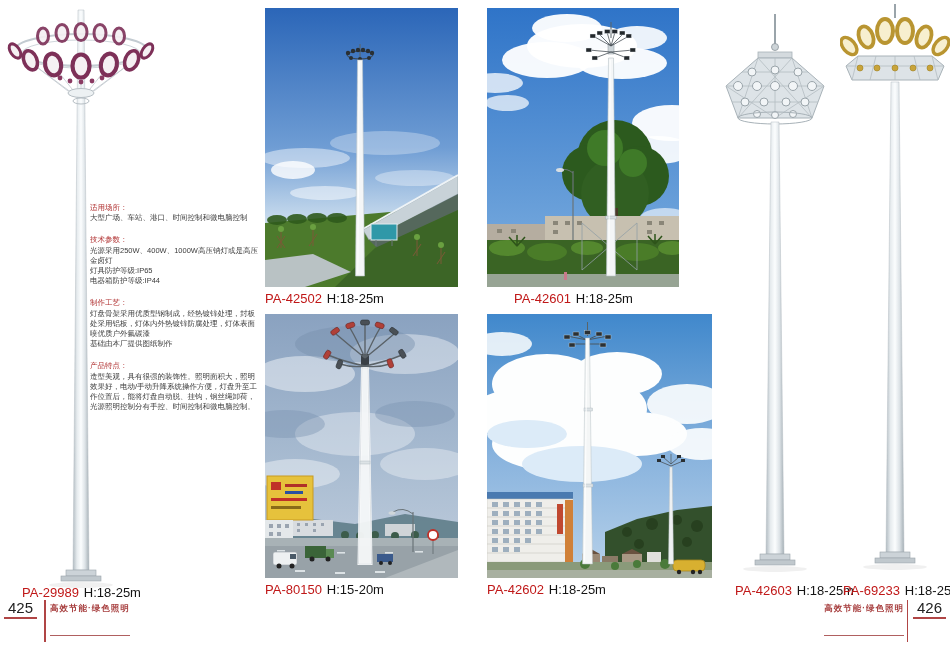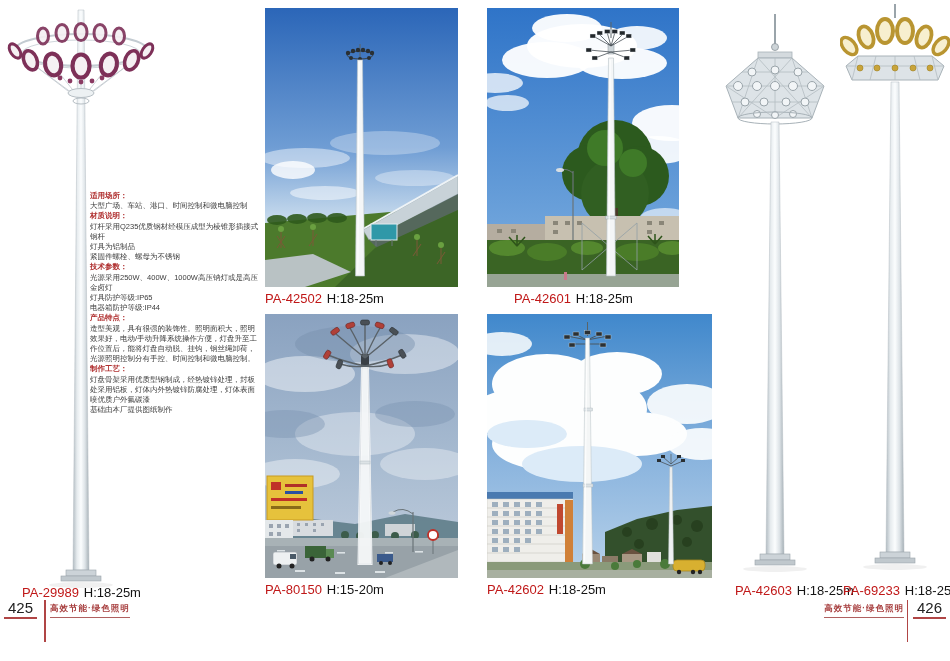--- a/index.html
+++ b/index.html
@@ -5,25 +5,25 @@
   html,body{margin:0;padding:0;background:#888;}
   .page{position:relative;width:950px;height:661px;background:#ffffff;overflow:hidden;
         font-family:"Liberation Sans",sans-serif;}
   .abs{position:absolute;}
   .photo{position:absolute;overflow:hidden;background:#9db8d6;}
   .photo svg{display:block;}
   .plabel{position:absolute;font-size:13px;font-weight:normal;white-space:nowrap;letter-spacing:0;}
   .plabel .model{color:#c01818;margin-right:5px;}
   .plabel .ht{color:#141414;}
   .info{position:absolute;left:90px;top:191px;width:172px;font-size:7.5px;line-height:10.2px;color:#3c3c3c;}
-  .info .h{color:#b03030;font-weight:bold;}
+  .info .h{color:#b03030;font-weight:normal;margin-top:12px;}
   .footer-num{position:absolute;top:599px;font-size:15px;font-weight:normal;color:#222;
               border-bottom:2px solid #b04545;padding:0 4px 1px 4px;}
   .footer-slogan{position:absolute;top:603px;font-size:8.5px;font-weight:bold;color:#a84040;
-                 border-bottom:1px solid #b06060;padding-bottom:2px;letter-spacing:1px;white-space:nowrap;}
+                 border-bottom:1px solid #b06060;padding-bottom:20px;letter-spacing:1px;white-space:nowrap;}
   .vline{position:absolute;width:1.5px;background:#b04545;}
 </style>
 </head>
 <body>
 
 <div class="page">
 
   <svg width="0" height="0" style="position:absolute">
     <defs>
       <linearGradient id="gpole" x1="0" y1="0" x2="1" y2="0">
@@ -76,39 +76,33 @@
       </g>
     </svg>
   </div>
 
   <div class="info">
     <div>
       <div class="h">适用场所：</div>
       <div>大型广场、车站、港口、时间控制和微电脑控制</div>
     </div>
     <div>
-      <div class="h">材质说明：</div>
-      <div>灯杆采用Q235优质钢材经模压成型为棱锥形插接式钢杆</div>
-      <div>灯具为铝制品</div>
-      <div>紧固件螺栓、螺母为不锈钢</div>
-    </div>
-    <div>
       <div class="h">技术参数：</div>
       <div>光源采用250W、400W、1000W高压钠灯或是高压金卤灯</div>
       <div>灯具防护等级:IP65</div>
       <div>电器箱防护等级:IP44</div>
     </div>
     <div>
-      <div class="h">产品特点：</div>
-      <div>造型美观，具有很强的装饰性。照明面积大，照明效果好，电动/手动升降系统操作方便，灯盘升至工作位置后，能将灯盘自动脱、挂钩，钢丝绳卸荷，光源照明控制分有手控、时间控制和微电脑控制。</div>
-    </div>
-    <div>
       <div class="h">制作工艺：</div>
       <div>灯盘骨架采用优质型钢制成，经热镀锌处理，封板处采用铝板，灯体内外热镀锌防腐处理，灯体表面喷优质户外氟碳漆</div>
       <div>基础由本厂提供图纸制作</div>
+    </div>
+    <div>
+      <div class="h">产品特点：</div>
+      <div>造型美观，具有很强的装饰性。照明面积大，照明效果好，电动/手动升降系统操作方便，灯盘升至工作位置后，能将灯盘自动脱、挂钩，钢丝绳卸荷，光源照明控制分有手控、时间控制和微电脑控制。</div>
     </div>
   </div>
 
   <div class="photo" style="left:265px;top:8px;width:193px;height:279px">
     <svg width="193" height="279" viewBox="0 0 193 279">
       <defs>
           <linearGradient id="sky1" x1="0" y1="0" x2="0" y2="1">
         <stop offset="0" stop-color="#2b66b8"></stop>
             <stop offset="0.5" stop-color="#6f9dd4"></stop>
         <stop offset="0.78" stop-color="#cfe0ef"></stop>

